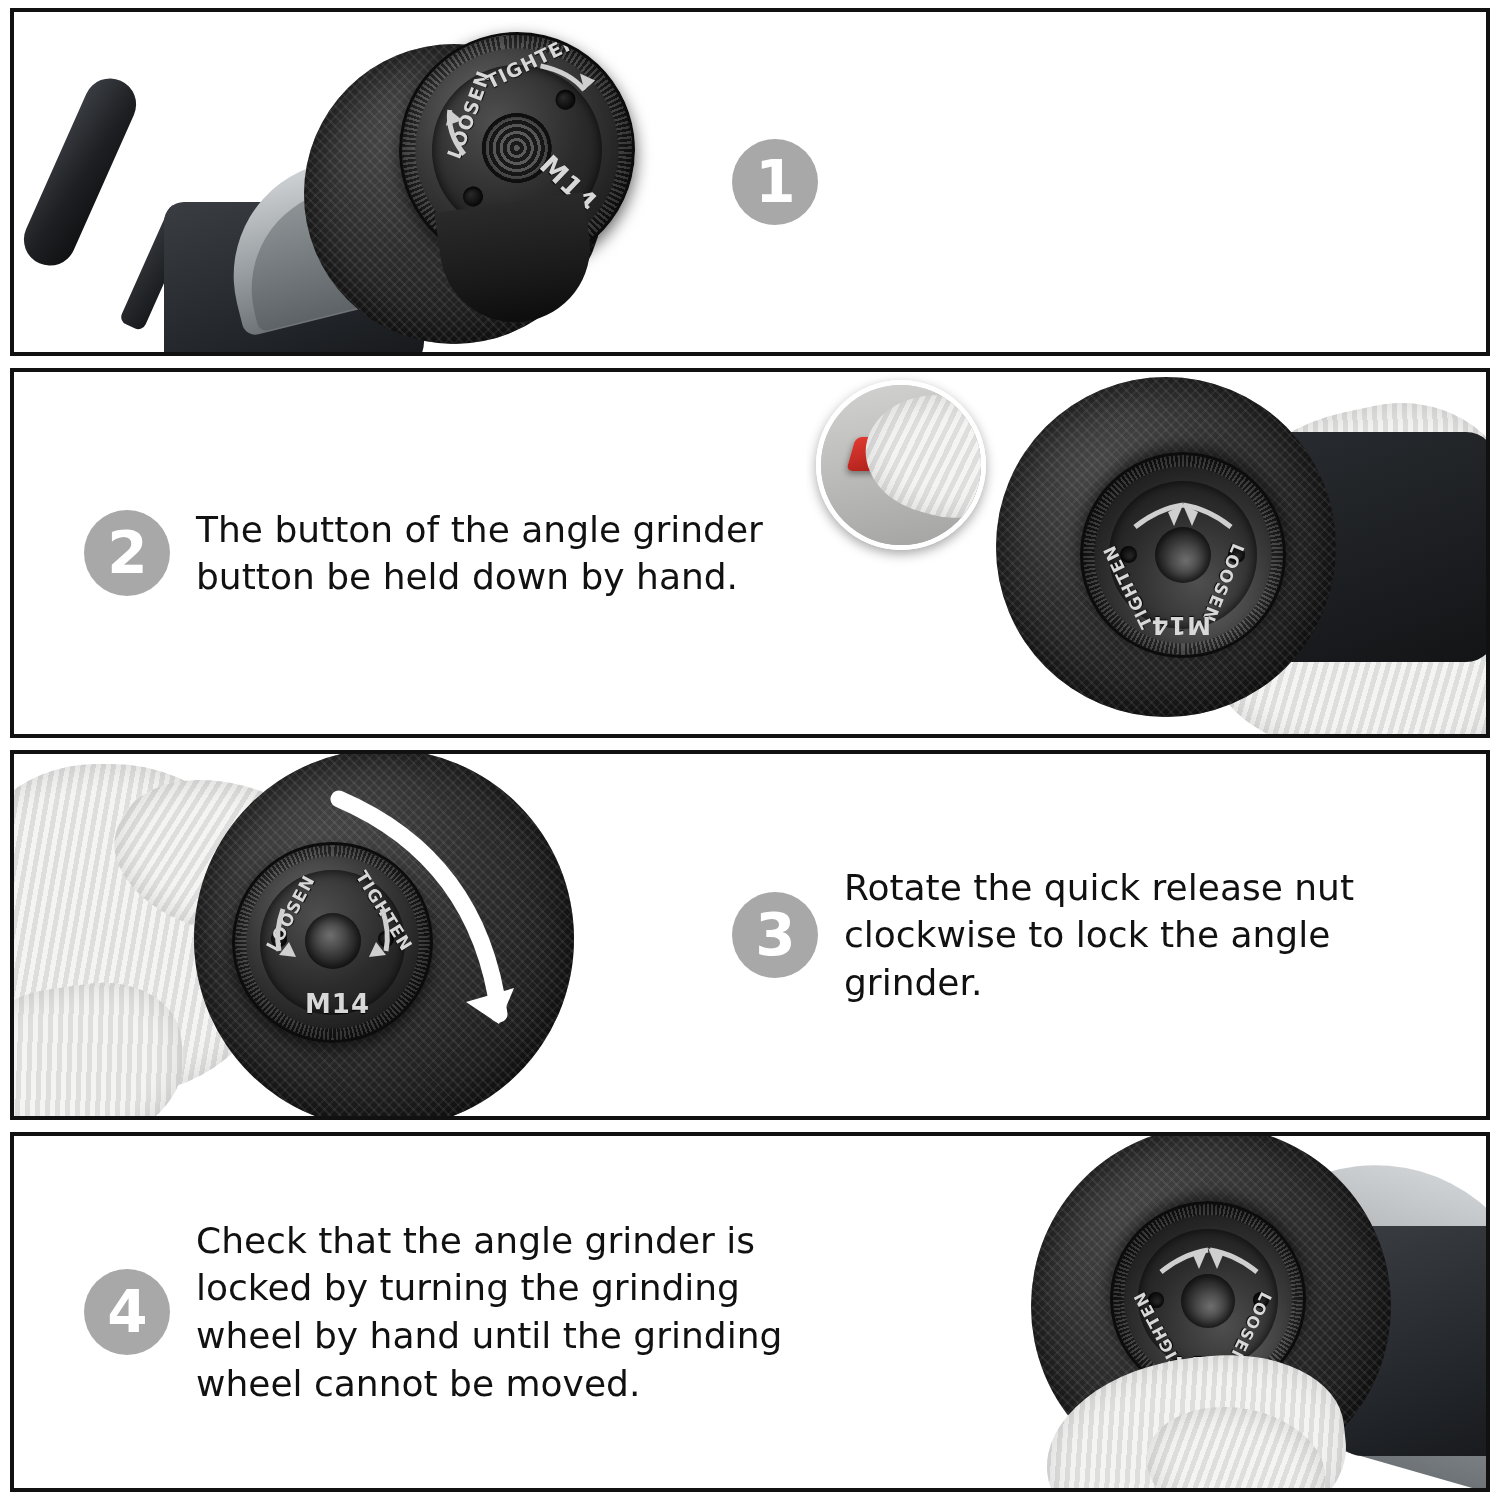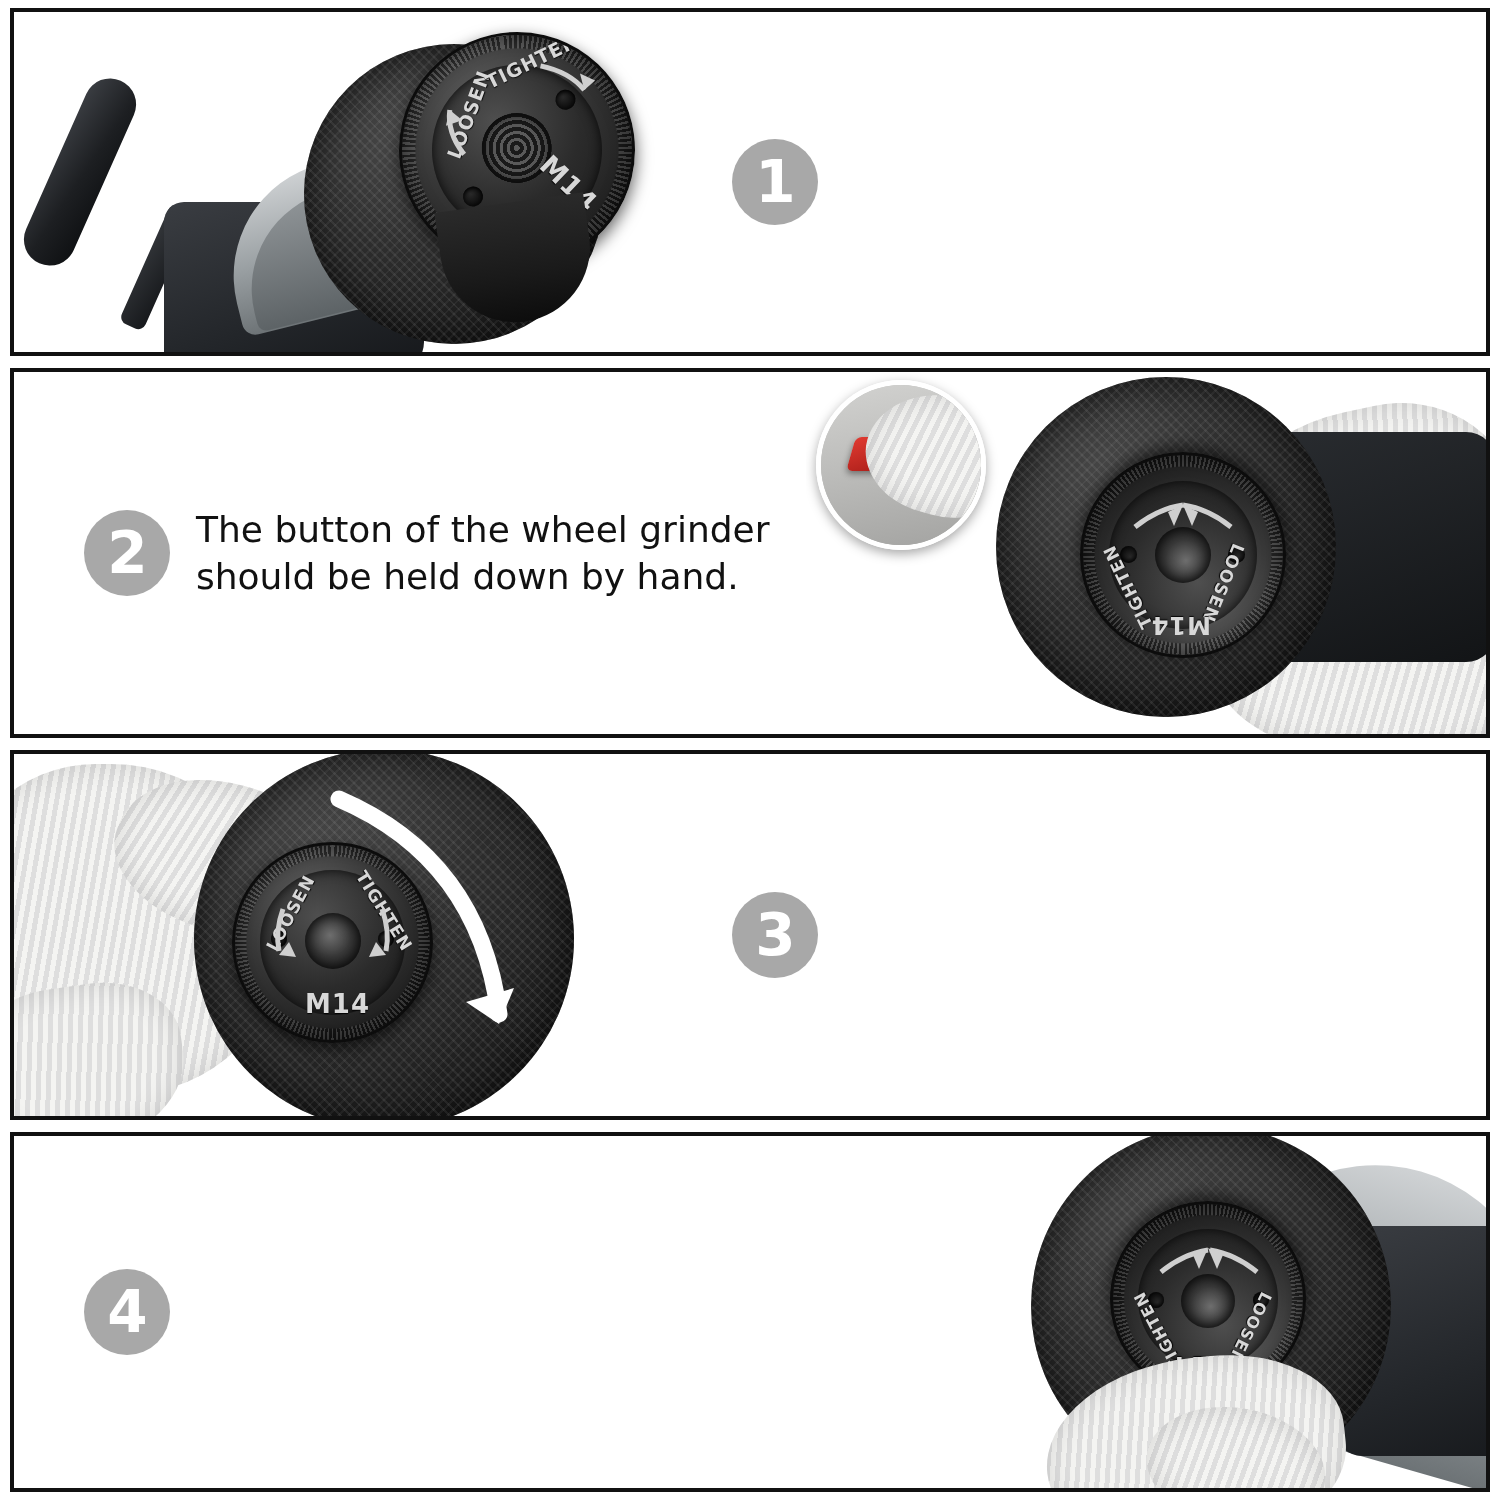--- a/index.html
+++ b/index.html
@@ -219,21 +219,21 @@
     </div>
 
     <div class="text-area">
       <div class="badge">1</div>
     </div>
   </section>
 
   <section class="step step-2">
     <div class="text-area" style="padding-left:70px;">
       <div class="badge">2</div>
-      <div class="caption" style="max-width:600px;">The button of the wheel grinder should be held down by hand.</div>
+      <div class="caption" style="max-width:600px;">The button of the angle grinder button be held down by hand.</div>
     </div>
 
     <div class="img-area" style="width: 680px;">
 
       <div class="glove" style="width:330px;height:300px;right:-40px;top:40px;transform:rotate(-12deg);
                   border-radius:60% 40% 50% 50%;"></div>
       <div class="glove" style="width:300px;height:190px;right:-30px;bottom:-20px;transform:rotate(6deg);
                   border-radius:50% 50% 40% 40%;"></div>
 
       <div class="grinder-body" style="width:280px;height:230px;right:-10px;top:60px;border-radius:30px;
@@ -298,26 +298,28 @@
       </div>
 
       <svg class="arrow-white" width="320" height="300" style="left:300px;top:35px;">
         <path d="M25 10 q140 60 160 215" stroke="#ffffff" stroke-width="17" fill="none" stroke-linecap="round"></path>
         <path d="M185 235 l-33 -22 l48 -14 z" fill="#ffffff"></path>
       </svg>
     </div>
 
     <div class="text-area">
       <div class="badge">3</div>
+      <div class="caption">Rotate the quick release nut clockwise to lock the angle grinder.</div>
     </div>
   </section>
 
   <section class="step step-4">
     <div class="text-area" style="padding-left:70px;">
       <div class="badge">4</div>
+      <div class="caption" style="max-width:620px;">Check that the angle grinder is locked by turning the grinding wheel by hand until the grinding wheel cannot be moved.</div>
     </div>
 
     <div class="img-area" style="width: 640px;">
 
       <div class="guard" style="width:330px;height:290px;right:-60px;top:30px;border-radius:170px 170px 20px 20px;
                   transform:rotate(16deg);"></div>
       <div class="grinder-body" style="width:240px;height:230px;right:-90px;top:90px;border-radius:26px;"></div>
 
       <div class="wheel" style="width:360px;height:360px;right:95px;top:-10px;"></div>
 

